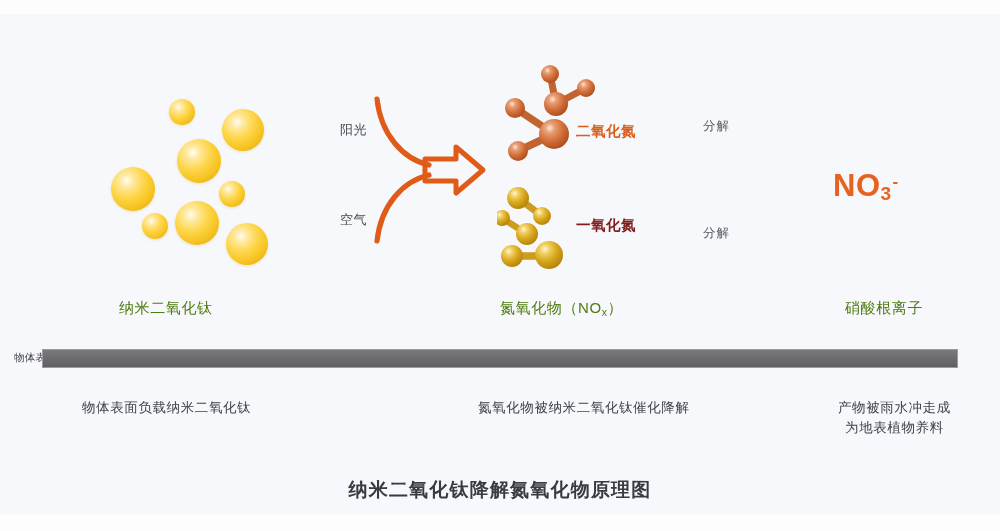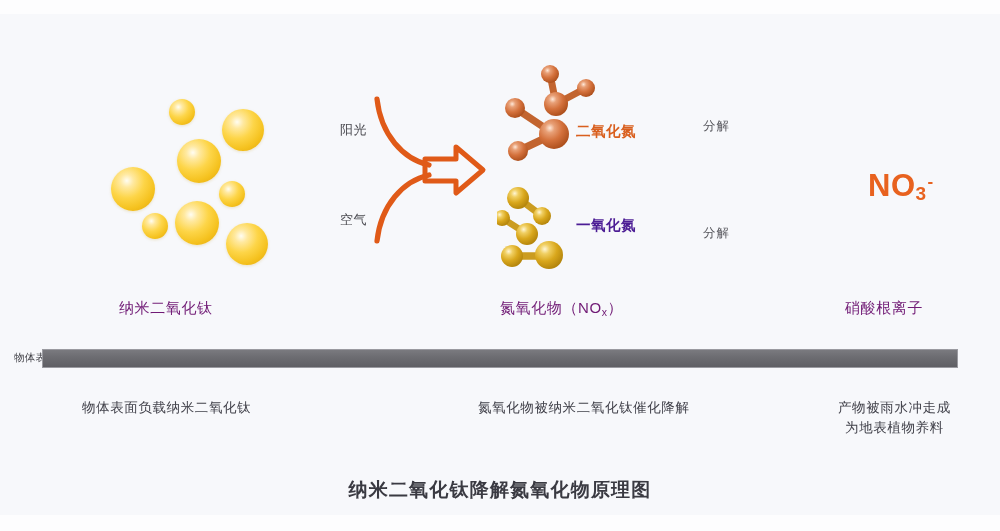--- a/index.html
+++ b/index.html
@@ -51,21 +51,21 @@
   .mol-svg { position: absolute; }
 
   .mol-name {
     position: absolute;
     font-size: 14.5px;
     font-weight: 700;
     white-space: nowrap;
     letter-spacing: 0.5px;
   }
   .mol-name.no2 { color: #d95f1e; font-family: Liberation Serif, serif; }
-  .mol-name.no  { color: #4c1d95; }
+  .mol-name.no  { color: #7f1d1d; }
 
   .decomp {
     position: absolute;
     font-size: 12.5px;
     color: #55555b;
     letter-spacing: 1px;
     white-space: nowrap;
   }
 
   
@@ -84,21 +84,21 @@
   .formula .sup {
     font-size: 17px;
     vertical-align: 0.52em;
     margin-left: 1px;
   }
 
   
   .stage-label {
     position: absolute;
     font-size: 15px;
-    color: #701a75;
+    color: #4d7c0f;
     white-space: nowrap;
     letter-spacing: 0.6px;
   }
   .stage-label .sub {
     font-size: 10.5px;
     vertical-align: -0.25em;
   }
 
   
   #surface-bar {
@@ -218,21 +218,21 @@
     <line x1="15" y1="70" x2="50" y2="70" stroke="#cb9c20" stroke-width="7.5" stroke-linecap="round"></line>
     <circle cx="15" cy="70" r="11" fill="url(#gGold)"></circle>
     <circle cx="52" cy="69" r="14" fill="url(#gGold)"></circle>
   </svg>
 
   <div class="mol-name no" style="left:576px; top:216px;">一氧化氮</div>
 
   <div class="decomp" style="left:703px; top:118px;">分解</div>
   <div class="decomp" style="left:703px; top:225px;">分解</div>
 
-  <div class="formula" style="left:868px; top:168px;">
+  <div class="formula" style="left:833px; top:168px;">
     <span>NO</span><span class="sub">3</span><span class="sup">-</span>
   </div>
 
   <div class="stage-label" style="left:119px; top:299px;">纳米二氧化钛</div>
 
   <div class="stage-label" style="left:500px; top:299px;">
     <span>氮氧化物（NO</span><span class="sub">x</span><span>）</span>
   </div>
 
   <div class="stage-label" style="left:845px; top:299px;">硝酸根离子</div>

